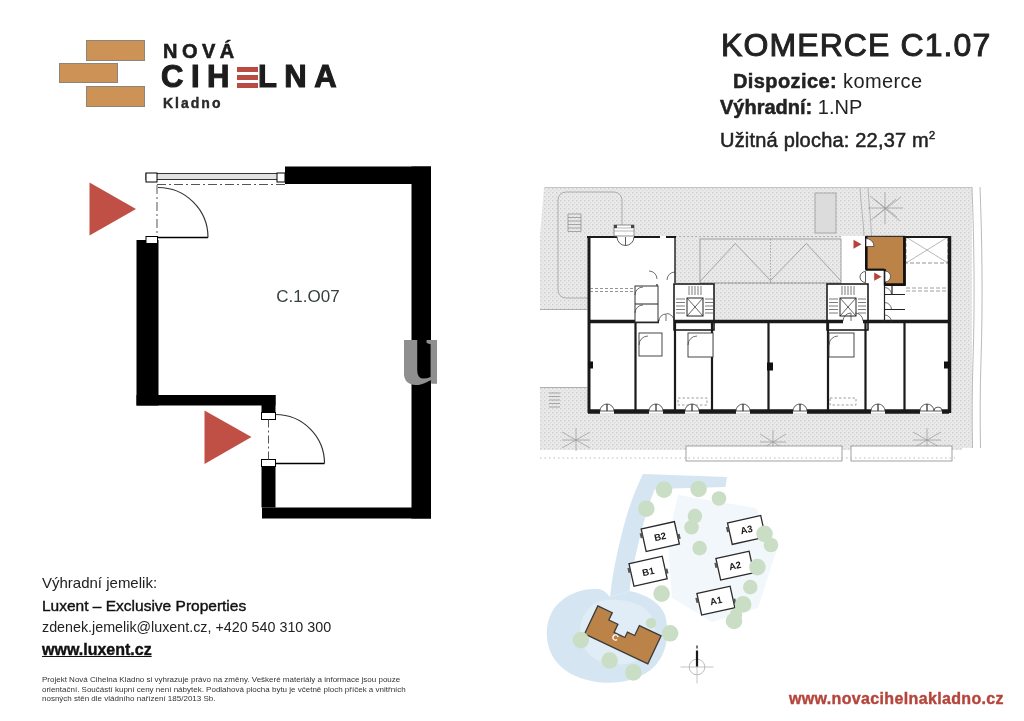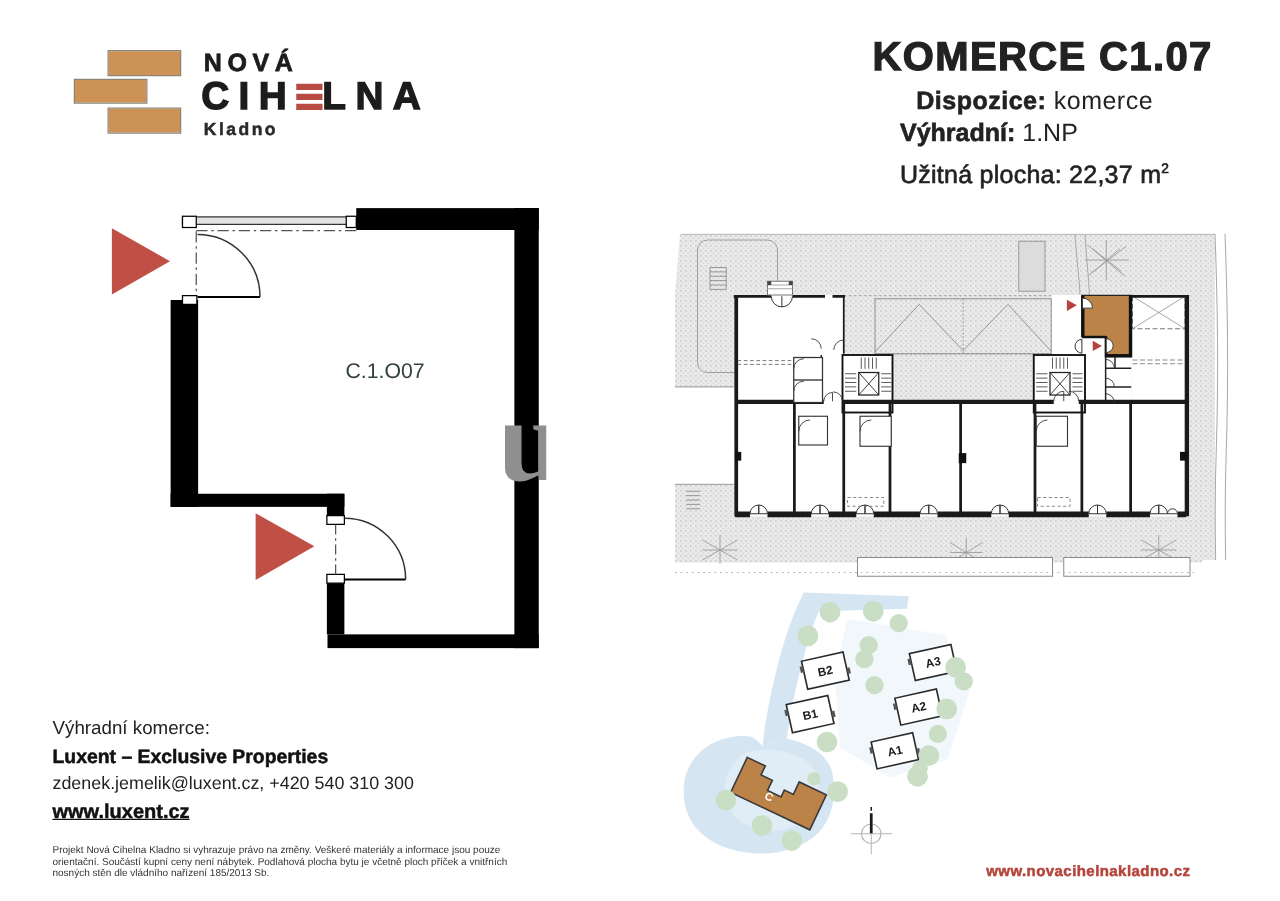--- a/index.html
+++ b/index.html
@@ -16,21 +16,21 @@
 <div class="abs" style="left:60px;top:64px;width:57px;height:18px;background:#cd9356;outline:1px solid #8d8678;"></div>
 
 <div class="abs" style="left:87px;top:87px;width:57px;height:19px;background:#cd9356;outline:1px solid #8d8678;"></div>
 
 <div class="abs" style="left:163px;top:40px;font-size:20px;font-weight:bold;letter-spacing:4.5px;color:#1c1c1c;-webkit-text-stroke:0.6px #1c1c1c;">NOVÁ</div>
 
 <div class="abs" style="left:161px;top:59px;font-size:31px;font-weight:bold;letter-spacing:7.5px;color:#1c1c1c;-webkit-text-stroke:1.1px #1c1c1c;">CIH<span style="display:inline-block;width:21px;height:25px;position:relative;top:1px;"><span class="abs" style="left:0;top:3.5px;width:21px;height:5px;background:#b84c42;"></span><span class="abs" style="left:0;top:11.5px;width:21px;height:5px;background:#b84c42;"></span><span class="abs" style="left:0;top:19.5px;width:21px;height:5px;background:#b84c42;"></span></span>LNA</div>
 
 <div class="abs" style="left:163px;top:95px;font-size:14px;font-weight:bold;letter-spacing:2px;color:#2a2a2a;-webkit-text-stroke:0.4px #2a2a2a;">Kladno</div>
 
-<div class="abs" style="left:698px;top:27px;font-size:32px;font-weight:bold;letter-spacing:1.1px;color:#222;-webkit-text-stroke:1px #222;">KOMERCE C1.07</div>
+<div class="abs" style="left:721px;top:27px;font-size:32px;font-weight:normal;letter-spacing:1.1px;color:#222;-webkit-text-stroke:1px #222;">KOMERCE C1.07</div>
 
 <div class="abs" style="left:720px;top:70px;font-size:20px;letter-spacing:0.4px;color:#222;margin-left:13px;"><b style="-webkit-text-stroke:0.5px #222;">Dispozice:</b> komerce</div>
 
 <div class="abs" style="left:720px;top:96px;font-size:20px;color:#222;"><b style="-webkit-text-stroke:0.5px #222;">Výhradní:</b> 1.NP</div>
 
 <div class="abs" style="left:720px;top:129px;font-size:20px;letter-spacing:0.2px;font-weight:normal;color:#222;-webkit-text-stroke:0.5px #222;">Užitná plocha: 22,37 m<sup style="font-size:11px;">2</sup></div>
 
 <svg class="abs" style="left:0;top:0;" width="1024" height="721" viewBox="0 0 1024 721">
   <defs>
     <pattern id="stip" width="4" height="4" patternUnits="userSpaceOnUse">
@@ -348,23 +348,23 @@
 
     <g fill="none">
       <circle cx="697" cy="667" r="7.8" stroke="#b5b5b5" stroke-width="0.9"></circle>
       <path d="M680.5,667 H713.5 M697,651 V683.5" stroke="#b5b5b5" stroke-width="0.8"></path>
       <path d="M697,650.5 V666.5" stroke="#1a1a1a" stroke-width="2.2"></path>
       <path d="M697,645.5 V648.5" stroke="#1a1a1a" stroke-width="1.2"></path>
     </g>
   </g>
 </svg>
 
-<div class="abs" style="left:42px;top:574px;font-size:15px;color:#222;">Výhradní komerce:</div>
-
-<div class="abs" style="left:42px;top:597px;font-size:15.5px;font-weight:bold;color:#111;-webkit-text-stroke:0.4px #111;">Luxent&nbsp;–&nbsp;Exclusive&nbsp;Properties</div>
+<div class="abs" style="left:42px;top:574px;font-size:15px;color:#222;">Výhradní jemelik:</div>
+
+<div class="abs" style="left:42px;top:597px;font-size:15.5px;font-weight:normal;color:#111;-webkit-text-stroke:0.4px #111;">Luxent&nbsp;–&nbsp;Exclusive&nbsp;Properties</div>
 
 <div class="abs" style="left:42px;top:619px;font-size:14.3px;color:#222;">zdenek.jemelik@luxent.cz, +420 540 310 300</div>
 
 <div class="abs" style="left:42px;top:641px;font-size:16px;font-weight:bold;color:#111;text-decoration:underline;-webkit-text-stroke:0.4px #111;">www.luxent.cz</div>
 
 <div class="abs" style="left:42px;top:675px;width:380px;font-size:8px;line-height:9.5px;color:#333;">Projekt Nová Cihelna Kladno si vyhrazuje právo na změny. Veškeré materiály a informace jsou pouze orientační. Součástí kupní ceny není nábytek. Podlahová plocha bytu je včetně ploch příček a vnitřních nosných stěn dle vládního nařízení 185/2013 Sb.</div>
 
-<div class="abs" style="left:789px;top:690px;font-size:12px;font-weight:bold;letter-spacing:0.35px;color:#b5453c;-webkit-text-stroke:0.4px #b5453c;">www.novacihelnakladno.cz</div>
+<div class="abs" style="left:789px;top:690px;font-size:16px;font-weight:bold;letter-spacing:0.35px;color:#b5453c;-webkit-text-stroke:0.4px #b5453c;">www.novacihelnakladno.cz</div>
 
 </body></html>

